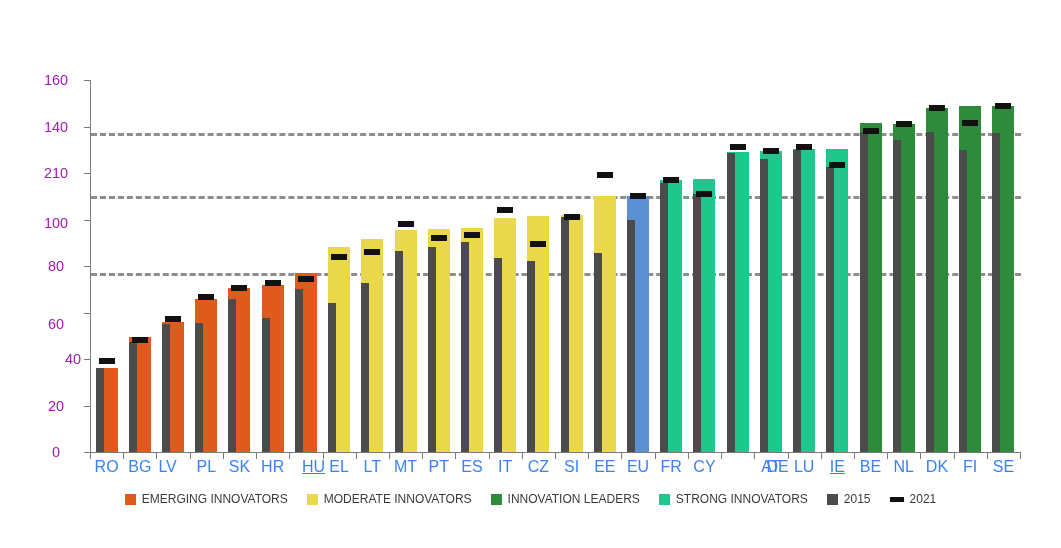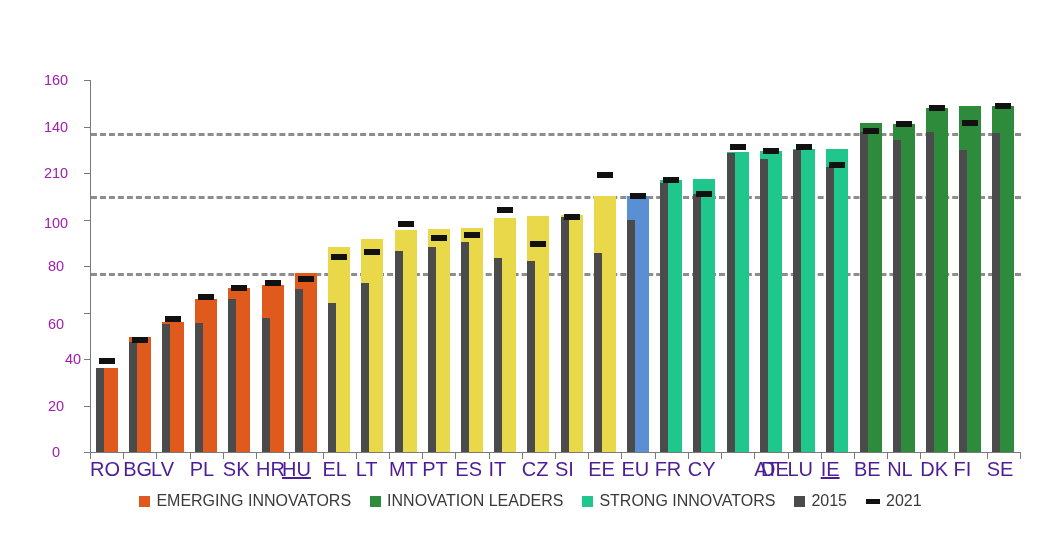--- a/index.html
+++ b/index.html
@@ -80,38 +80,39 @@
   }
   .mark-2021 {
     position: absolute;
     height: 6px;
     background: #111111;
   }
   
   .xlab {
     position: absolute;
     top: 458px;
-    font-size: 20px;
-    color: #4c1d95;
+    text-align: center;
+    font-size: 16px;
+    color: #3b82f6;
   }
   
   #legend {
     position: absolute;
     left: 0; top: 492px;
     width: 1061px;
     display: flex;
     justify-content: center;
     align-items: center;
     gap: 19px;
   }
   .leg-item {
     display: flex;
     align-items: center;
     gap: 6px;
-    font-size: 16px;
+    font-size: 12px;
     color: #3a3a3a;
     white-space: nowrap;
   }
   .leg-swatch { width: 11px; height: 11px; display: inline-block; }
   .leg-dash { width: 14px; height: 5px; display: inline-block; background: #111; }
 </style>
 </head>
 <body>
 
 <div id="page">
@@ -134,21 +135,21 @@
   <div id="axis-bottom"></div>
 
   <div id="y-axis"></div>
   <div id="x-axis-labels">
       <div class="xlab" style="left: 90px; width: 33.2143px;">RO</div>
       <div class="xlab" style="left: 123.214px; width: 33.2143px;">BG</div>
       <div class="xlab" style="left: 151px; width: 33.2143px;">LV</div>
       <div class="xlab" style="left: 189.643px; width: 33.2143px;">PL</div>
       <div class="xlab" style="left: 222.857px; width: 33.2143px;">SK</div>
       <div class="xlab" style="left: 256.071px; width: 33.2143px;">HR</div>
-      <div class="xlab" style="left: 282px; width: 33.2143px; text-decoration: underline;">HU</div>
+      <div class="xlab" style="left: 297px; width: 33.2143px; text-decoration: underline;">HU</div>
       <div class="xlab" style="left: 322.5px; width: 33.2143px;">EL</div>
       <div class="xlab" style="left: 355.714px; width: 33.2143px;">LT</div>
       <div class="xlab" style="left: 388.929px; width: 33.2143px;">MT</div>
       <div class="xlab" style="left: 422.143px; width: 33.2143px;">PT</div>
       <div class="xlab" style="left: 455.357px; width: 33.2143px;">ES</div>
       <div class="xlab" style="left: 488.571px; width: 33.2143px;">IT</div>
       <div class="xlab" style="left: 521.786px; width: 33.2143px;">CZ</div>
       <div class="xlab" style="left: 555px; width: 33.2143px;">SI</div>
       <div class="xlab" style="left: 588.214px; width: 33.2143px;">EE</div>
       <div class="xlab" style="left: 621.429px; width: 33.2143px;">EU</div>
@@ -305,20 +306,24 @@
         <div class="bar-2015" style="height: 318.525px; left: 0px; background: rgb(75, 75, 75);"></div>
         <div class="mark-2021" style="top: 22.575px; left: 3px; width: 16px; background: rgb(17, 17, 17);"></div>
       </div>
     </div>
   <div id="reflines-layer"></div>
 
   <div id="legend">
       <div class="leg-item">
         <span class="leg-swatch" style="background: rgb(224, 90, 30);"></span>
         <span>EMERGING INNOVATORS</span>
+      </div>
+      <div class="leg-item">
+        <span class="leg-swatch" style="background: rgb(232, 216, 74);"></span>
+        <span>MODERATE INNOVATORS</span>
       </div>
       <div class="leg-item">
         <span class="leg-swatch" style="background: rgb(46, 139, 60);"></span>
         <span>INNOVATION LEADERS</span>
       </div>
       <div class="leg-item">
         <span class="leg-swatch" style="background: rgb(32, 199, 140);"></span>
         <span>STRONG INNOVATORS</span>
       </div>
       <div class="leg-item">

